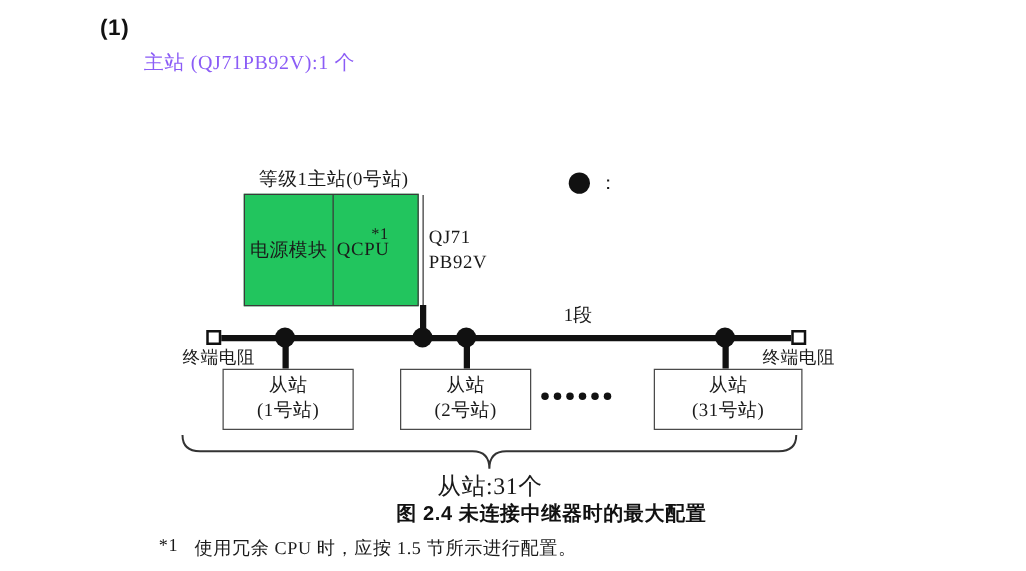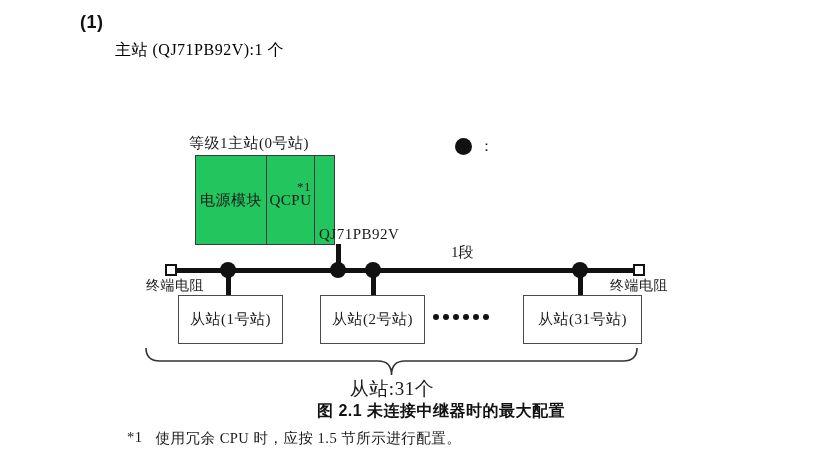--- a/index.html
+++ b/index.html
@@ -7,46 +7,46 @@
     position:relative;width:821px;height:457px;background:#fff;
     font-family:"Liberation Serif","DejaVu Serif",serif;
     color:#1a1a1a;overflow:hidden;
   }
   .abs{position:absolute;}
   .heading{
     left:80px;top:12px;display:flex;gap:9px;align-items:baseline;
     font-family:"Liberation Sans","DejaVu Sans",sans-serif;
     font-weight:bold;font-size:18px;letter-spacing:0.5px;color:#111;
   }
-  .subline{left:115px;font-size:16px;letter-spacing:0.5px;color:#000000;}
-  .master-label{left:189px;top:134px;font-size:15px;letter-spacing:0.5px;}
+  .subline{left:115px;font-size:16px;letter-spacing:0.5px;color:#8b5cf6;}
+  .master-label{left:207px;top:134px;font-size:15px;letter-spacing:0.5px;}
   .master-box{
     left:195px;top:155px;width:140px;height:90px;box-sizing:border-box;
     border:1.5px solid #3a3a3a;display:flex;background:#22c55e;
   }
   .mcell{box-sizing:border-box;display:flex;align-items:center;justify-content:center;
     font-size:15px;letter-spacing:0.5px;}
   .mcell + .mcell{border-left:1.5px solid #3a3a3a;}
   .cell-power{flex:0 0 70px;}
   .cell-cpu{flex:0 0 48px;position:relative;}
   .cpu-note{position:absolute;top:23px;right:3px;font-size:13px;}
-  .cell-module{flex:1;align-items:flex-end;padding-left:4px;
-    line-height:1.35;justify-content:center;}
+  .cell-module{flex:1;flex-direction:column;align-items:flex-start;padding-left:4px;
+    line-height:1.35;justify-content:center;margin-left:24px;}
   .legend{left:455px;top:137px;display:flex;align-items:center;gap:7px;}
   .legend-dot{width:17px;height:17px;border-radius:50%;background:#111;}
   .legend-text{font-size:15px;letter-spacing:0.5px;}
   .segment-label{left:451px;top:243px;font-size:15px;}
   .bus{left:172px;top:268px;width:467px;height:5px;background:#111;}
   .term-sq{width:12px;height:12px;box-sizing:border-box;border:2px solid #111;background:#fff;top:264px;}
   .term-label{top:277px;font-size:14px;letter-spacing:0.5px;text-align:center;}
   .vline{width:5px;background:#111;}
   .cdot{width:16px;height:16px;border-radius:50%;background:#111;top:262px;}
   .slave-box{
     top:295px;height:49px;box-sizing:border-box;border:1.5px solid #4a4a4a;background:#fff;
-    display:flex;flex-direction:row;align-items:center;justify-content:center;
+    display:flex;flex-direction:column;align-items:center;justify-content:center;
     font-size:15px;line-height:1.3;letter-spacing:0.5px;
   }
   .ellipsis{left:433px;top:314px;display:flex;gap:4px;}
   .ellipsis span{width:6px;height:6px;border-radius:50%;background:#111;}
   .brace-svg{left:140px;top:344px;}
   .brace-label{left:392px;top:376px;transform:translateX(-50%);font-size:19px;letter-spacing:0.5px;}
   .caption{
     left:441px;top:401px;transform:translateX(-50%);white-space:nowrap;
     font-family:"Liberation Sans","DejaVu Sans",sans-serif;
     font-weight:bold;font-size:16px;letter-spacing:0.5px;color:#111;
@@ -118,19 +118,19 @@
   <div class="abs slave-box" style="left:523px;width:119px;">
     <span>从站</span>
     <span>(31号站)</span>
   </div>
 
   <svg class="abs brace-svg" width="503" height="34" viewBox="0 0 503 34">
     <path d="M 6 4 Q 6 17 20 17 L 238 17 Q 251.5 17 251.5 31 Q 251.5 17 265 17 L 483 17 Q 497 17 497 4" fill="none" stroke="#333" stroke-width="1.6"></path>
   </svg>
   <div class="abs brace-label">从站:31个</div>
 
-  <div class="abs caption">图 2.1 未连接中继器时的最大配置</div>
+  <div class="abs caption">图 2.4 未连接中继器时的最大配置</div>
   <div class="abs footnote">
     <span>*1</span>
     <span>使用冗余 CPU 时，应按 1.5 节所示进行配置。</span>
   </div>
 
 </div>
 
 </body></html>

